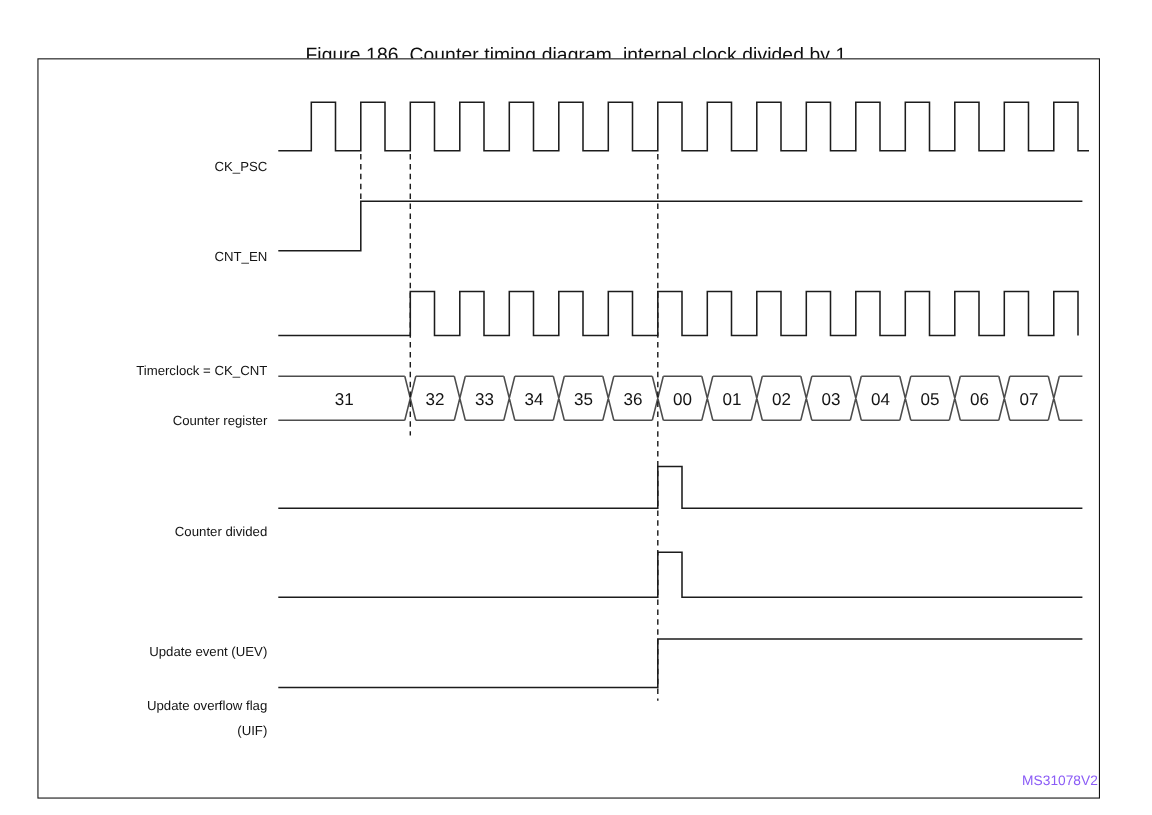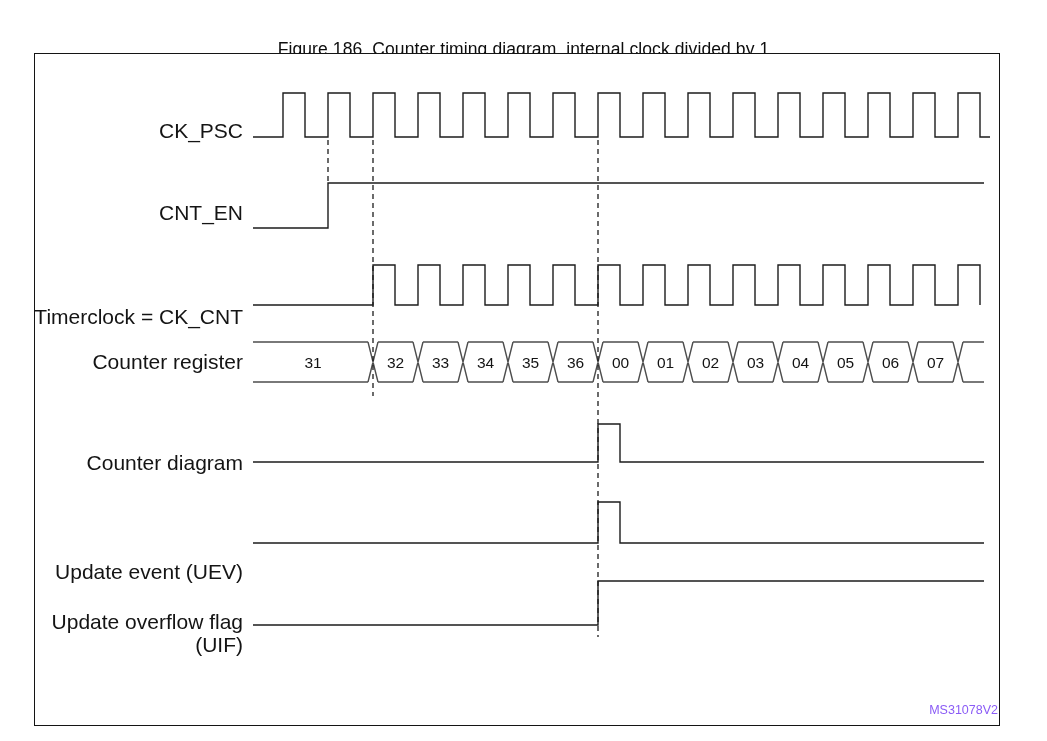--- a/index.html
+++ b/index.html
@@ -4,21 +4,21 @@
 <style>
   html,body{margin:0;padding:0;background:#ffffff;}
   .page{position:relative;width:1047px;height:741px;background:#fff;overflow:hidden;
         font-family:"Liberation Sans", sans-serif;color:#111;}
   .figure-title{position:absolute;top:19px;left:0;width:100%;text-align:center;
         font-size:17.5px;font-weight:normal;letter-spacing:0.1px;color:#0d0d0d;margin-top:20px;}
   .frame{position:absolute;left:34px;top:53px;width:966px;height:673px;
         border:1.5px solid #141414;box-sizing:border-box;background:#fff;}
   .wave-svg{position:absolute;left:0;top:0;width:1047px;height:741px;}
   .sig-label{position:absolute;left:0;width:243px;text-align:right;
-        font-size:21px;line-height:18px;color:#141414;white-space:nowrap;}
+        font-size:12px;line-height:18px;color:#141414;white-space:nowrap;margin-top:20px;}
   .sig-label.two-line{line-height:23px;}
   .watermark{position:absolute;top:703px;right:49px;font-size:12.5px;color:#8b5cf6;}
 </style>
 </head>
 <body>
 
 <div class="page">
 
   <div class="figure-title">Figure 186. Counter timing diagram, internal clock divided by 1</div>
 
@@ -66,21 +66,21 @@
         <line x1="328" y1="140" x2="328" y2="181"></line>
         <line x1="373" y1="140" x2="373" y2="396"></line>
         <line x1="598" y1="140" x2="598" y2="637"></line>
       </g>
     </svg>
 
   <div class="sig-label" style="top:122px">CK_PSC</div>
   <div class="sig-label" style="top:204px">CNT_EN</div>
   <div class="sig-label" style="top:308px">Timerclock = CK_CNT</div>
   <div class="sig-label" style="top:353px">Counter register</div>
-  <div class="sig-label" style="top:454px">Counter diagram</div>
+  <div class="sig-label" style="top:454px">Counter divided</div>
   <div class="sig-label" style="top:563px">Update event (UEV)</div>
   <div class="sig-label two-line" style="top:610px">
     <div>Update overflow flag</div>
     <div>(UIF)</div>
   </div>
 
   <div class="watermark">MS31078V2</div>
 
 </div>
 

